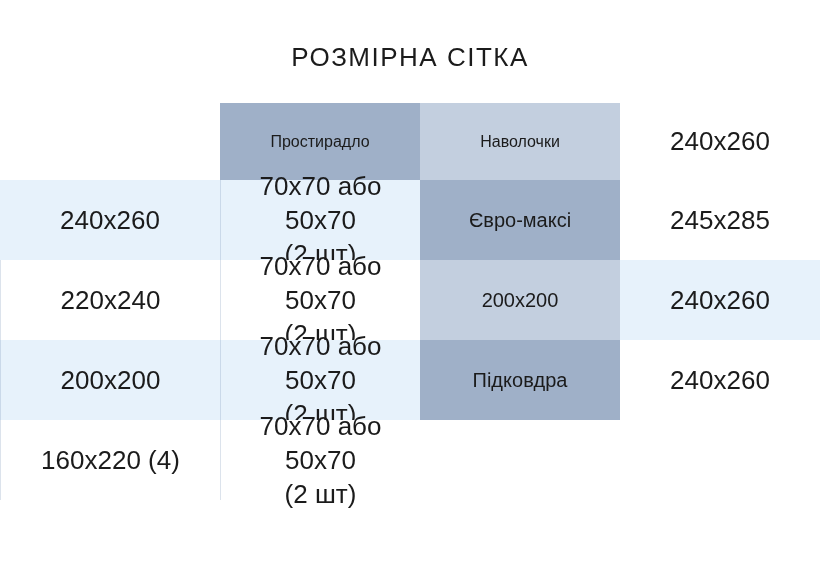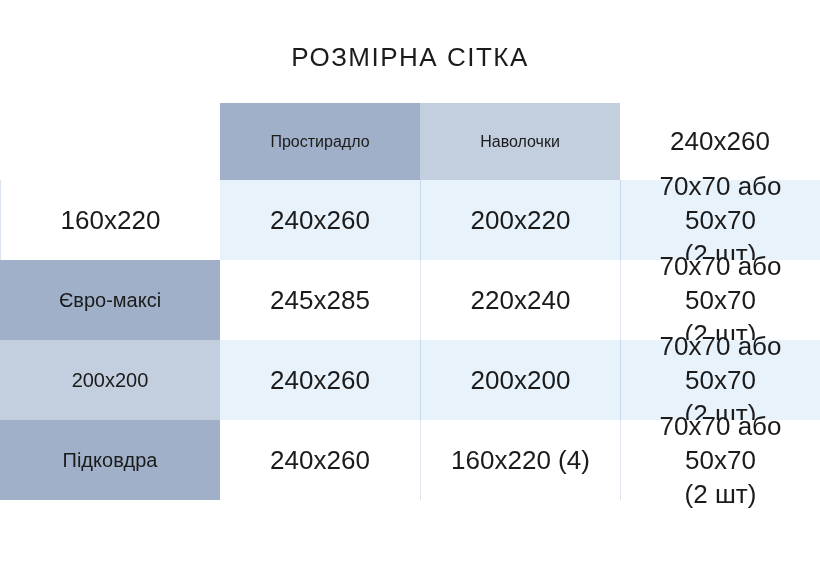--- a/index.html
+++ b/index.html
@@ -59,24 +59,22 @@
     <div class="title">РОЗМІРНА СІТКА</div>
   </div>
 
   <div class="grid">
 
     <div class="cell corner"></div>
     <div class="cell th dark">Простирадло</div>
     <div class="cell th light">Наволочки</div>
 
     <div class="cell data">240х260</div>
-    <div class="cell data sep">160х220</div>
 
     <div class="cell data alt">240х260</div>
-    <div class="cell data alt sep">200х220</div>
     <div class="cell data alt sep">70х70 або 50х70
 (2 шт)</div>
 
     <div class="cell rowlabel dark">Євро-максі</div>
     <div class="cell data">245х285</div>
     <div class="cell data sep">220х240</div>
     <div class="cell data sep">70х70 або 50х70
 (2 шт)</div>
 
     <div class="cell rowlabel light">200х200</div>

